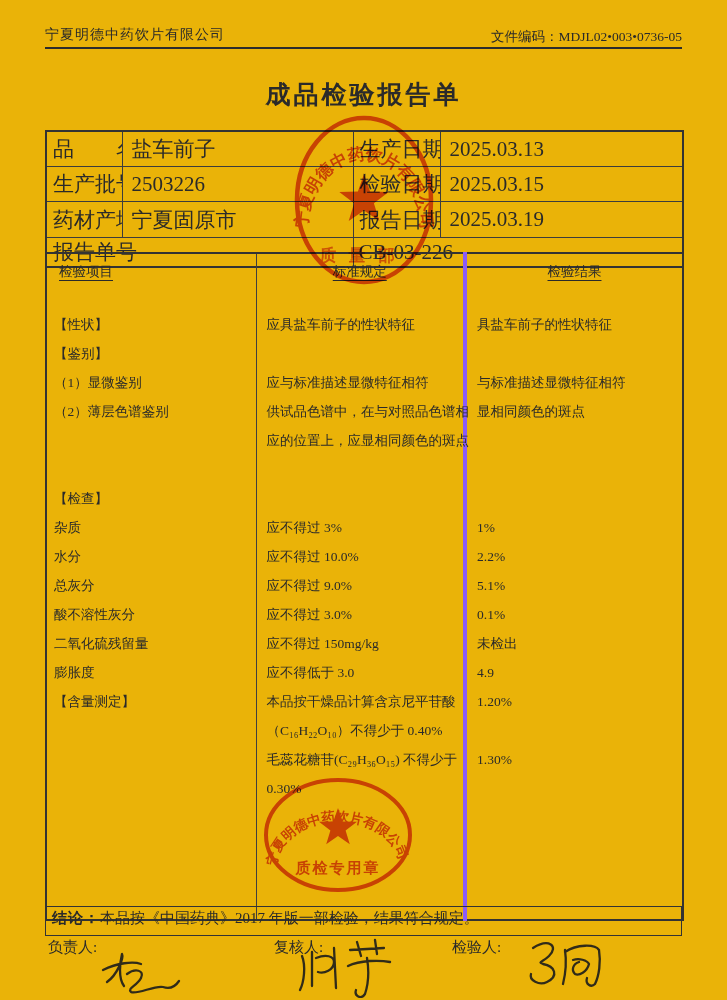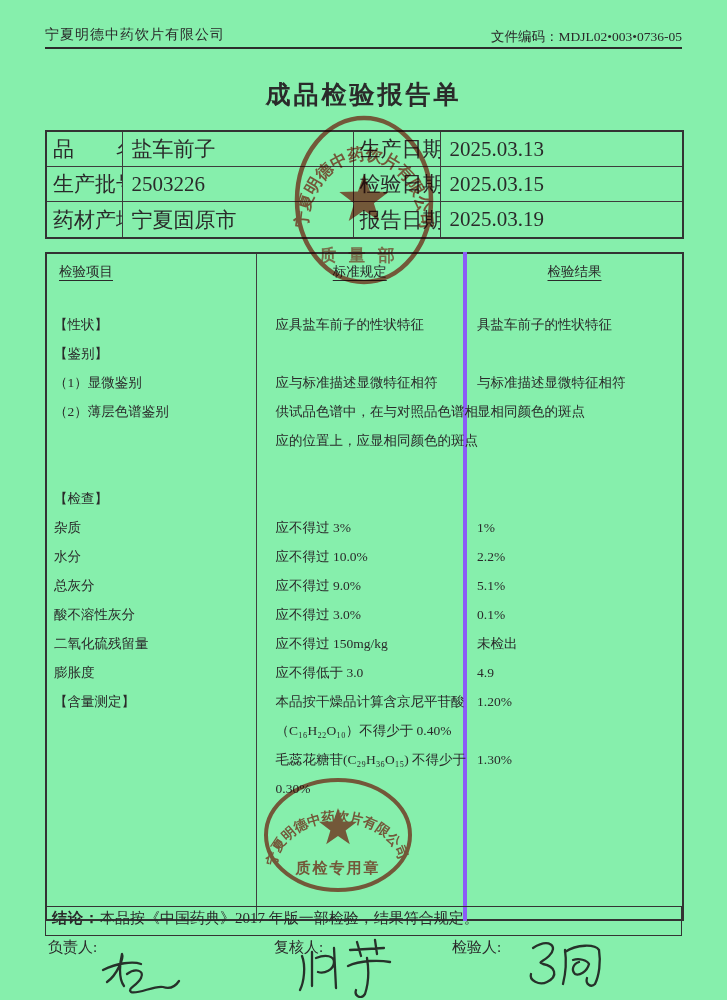--- a/index.html
+++ b/index.html
@@ -1,17 +1,17 @@
 <!DOCTYPE html>
 <html><head>
 <meta charset="utf-8">
 <style>
   html,body{margin:0;padding:0;background:#fff;}
   .page{
-    position:relative;width:727px;height:1000px;background:#86efac;overflow:hidden;
+    position:relative;width:727px;height:1000px;background:#eab308;overflow:hidden;
     font-family:"Liberation Serif","DejaVu Serif","DejaVu Sans",serif;color:#2a2a2a;
   }
   
   .company-name{position:absolute;left:45px;top:26px;font-size:14px;letter-spacing:1px;}
   .doc-code{position:absolute;right:45px;top:28px;font-size:13.5px;}
   .header-rule{position:absolute;left:45px;top:47px;width:637px;height:2px;background:#2c2c2c;}
   .page-title{position:absolute;left:0;top:78px;width:727px;margin:0;text-align:center;
     font-size:25px;font-weight:bold;letter-spacing:3px;}
   
   table{border-collapse:collapse;table-layout:fixed;}
@@ -23,21 +23,21 @@
   .info-table tr.r3 td{height:20px;}
   
   .main-table{position:absolute;left:45px;top:252px;width:637px;border:2px solid #333;font-size:13.5px;}
   .main-table th{font-weight:normal;text-decoration:underline;text-underline-offset:4px;
      height:46px;vertical-align:top;padding-top:9px;}
   .main-table th.c0{text-align:left;padding-left:12px;}
   .main-table td{height:29px;vertical-align:middle;white-space:nowrap;overflow:visible;padding:0;}
   .main-table .c0{border-right:1px solid #3f3f3f;}
   .main-table .c1{border-right:4px solid #8b5cf6;}
   .main-table td.c0{padding-left:7px;}
-  .main-table td.c1{padding-left:19px;}
+  .main-table td.c1{padding-left:10px;}
   .main-table td.c2{padding-left:10px;}
   
   .conclusion{position:absolute;left:45px;top:906px;width:629px;height:26px;border:1.5px solid #333;
     font-size:15px;padding:2px 0 0 6px;white-space:nowrap;overflow:hidden;}
   .conclusion b{letter-spacing:1px;}
   
   .sig-label{position:absolute;top:938px;font-size:15px;}
   .sig-resp{left:48px;} .sig-rev{left:262px;margin-left:12px;} .sig-insp{left:452px;}
   .sig-svg{position:absolute;}
   .sig-svg path{fill:none;stroke:#1c1c1c;stroke-width:2.3;stroke-linecap:round;stroke-linejoin:round;opacity:.9;}
@@ -75,20 +75,24 @@
           <td class="lab">生产批号</td>
           <td class="val">2503226</td>
           <td class="lab">检验日期</td>
           <td class="val">2025.03.15</td>
         </tr>
         <tr class="r2">
           <td class="lab">药材产地</td>
           <td class="val">宁夏固原市</td>
           <td class="lab">报告日期</td>
           <td class="val">2025.03.19</td>
+        </tr>
+        <tr class="r3">
+          <td colspan="2">报告单号</td>
+          <td colspan="2" style="padding-left: 5px;">CB-03-226</td>
         </tr>
       </tbody>
   </table>
 
   <table class="main-table">
     <colgroup>
         <col style="width:210px">
         <col style="width:209px">
         <col style="width:218px">
       </colgroup>

